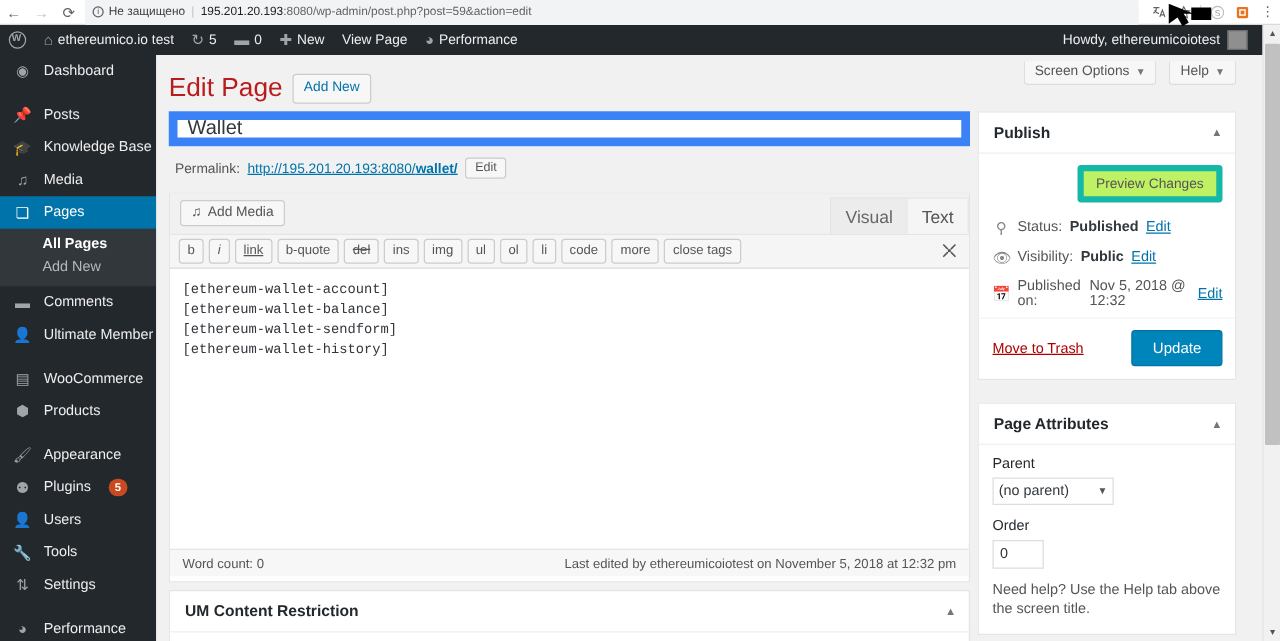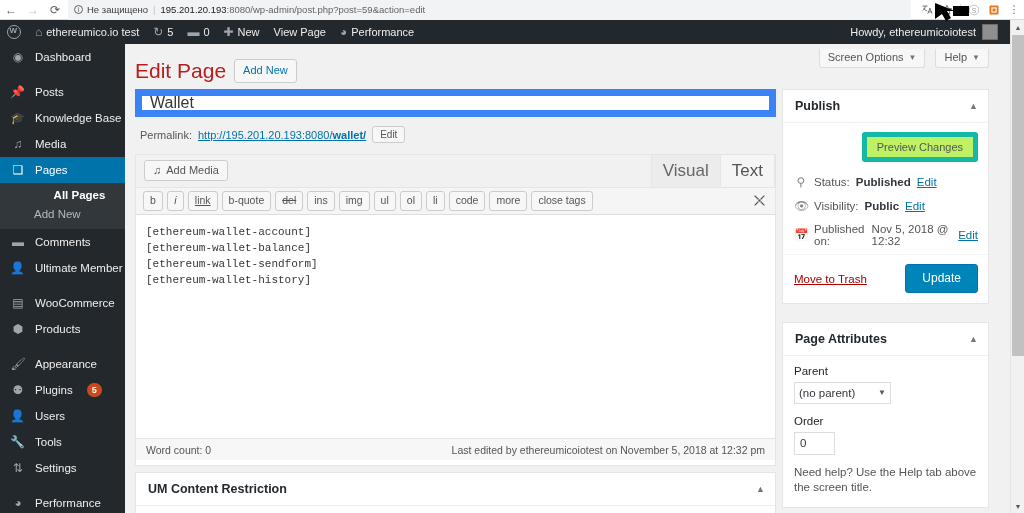--- a/index.html
+++ b/index.html
@@ -91,21 +91,21 @@
     display: flex; align-items: center; justify-content: center;
   }
   .menu-item.current { background: #0073aa; color: #fff; }
   .menu-item.current .mi-ico { color: #fff; }
   .menu-sep { height: 9px; }
   .submenu { background: #32373c; padding: 3px 0 5px 0; }
   .submenu-item {
     display: block; height: 19px; line-height: 19px;
     padding-left: 34px; font-size: 11.5px; color: #b4b9be;
   }
-  .submenu-item.current { color: #fff; font-weight: bold; text-align: center; }
+  .submenu-item.current { color: #fff; font-weight: bold; }
   .count-badge {
     background: #ca4a1f; color: #fff; border-radius: 9px;
     font-size: 9px; line-height: 14px; min-width: 15px; height: 14px;
     text-align: center; padding: 0 4px; margin-left: 5px; font-weight: bold;
   }
 
   
   #wpbody {
     position: absolute; top: 44px; left: 125px;
     width: 885px; height: 469px;
@@ -165,21 +165,21 @@
   #insert-media-button {
     position: absolute; left: 8px; top: 5px;
     background: #f7f7f7; border: 1px solid #ccc; border-radius: 3px;
     font-size: 11px; color: #555; padding: 3px 8px 4px 8px;
     display: flex; align-items: center; gap: 5px;
   }
   #editor-tabs {
     position: absolute; right: 0; bottom: 0; display: flex;
   }
   .editor-tab {
-    font-size: 17px; color: #666; padding: 6px 11px 5px 11px;
+    font-size: 14px; color: #666; padding: 6px 11px 5px 11px;
     background: #ececec; border: 1px solid #e5e5e5; border-bottom: none;
     margin-left: -1px;
     margin-top: 24px;
   }
   .editor-tab.active { background: #f5f5f5; color: #555; border-bottom: 1px solid #f5f5f5; }
 
   #quicktags {
     background: #f5f5f5; padding: 5px 6px 5px 7px;
     border-bottom: 1px solid #ddd; display: flex; align-items: center; gap: 4px;
     position: relative; height: 27px;

